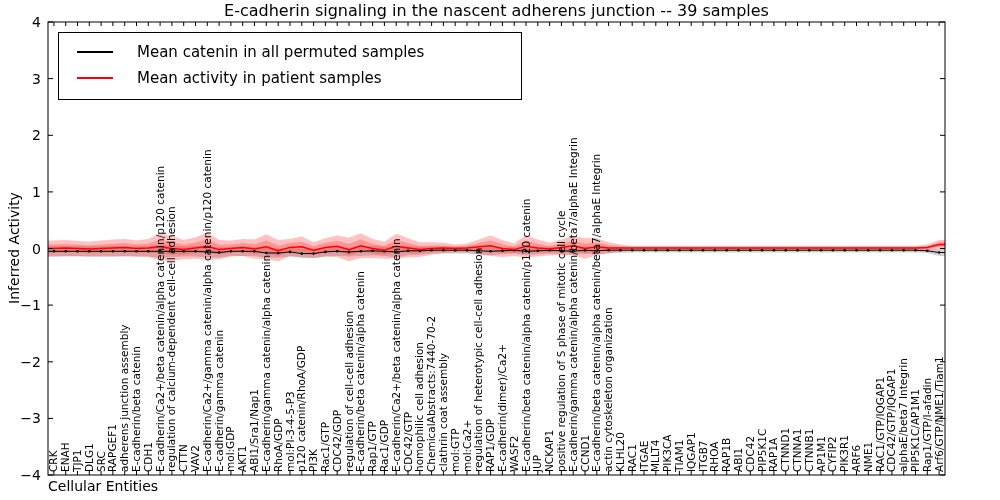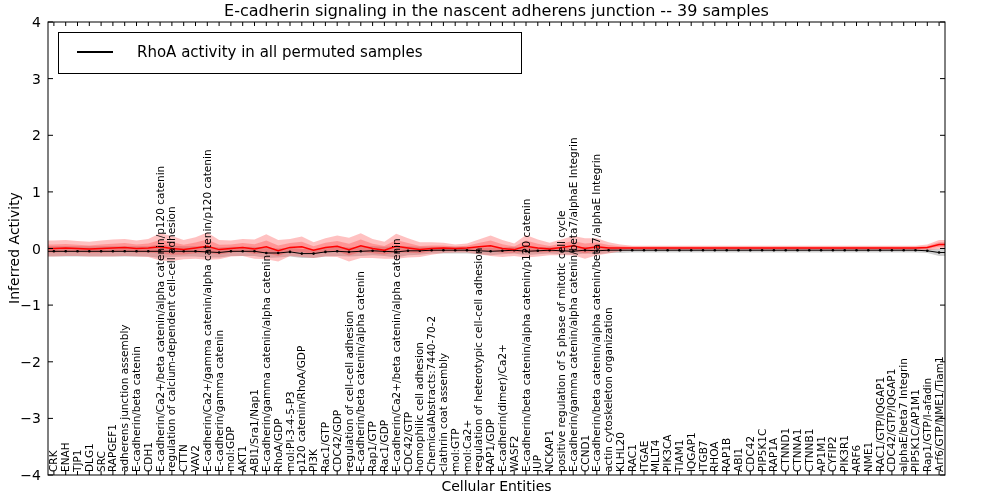--- a/index.html
+++ b/index.html
@@ -1,21 +1,21 @@
 <!DOCTYPE html>
 <html><head>
 <meta charset="utf-8">
 <style>
   html,body{margin:0;padding:0;background:#fff;}
   #figure{position:relative;width:1000px;height:500px;background:#ffffff;overflow:hidden;
           font-family:"DejaVu Sans","Liberation Sans",sans-serif;color:#000;}
   #chart-svg{position:absolute;left:0;top:0;}
   .fig-title{position:absolute;left:48px;top:1px;width:897px;text-align:center;
              font-size:16px;white-space:nowrap;}
-  .x-label{position:absolute;left:48px;top:478px;width:897px;text-align:center;font-size:14px;}
+  .x-label{position:absolute;left:48px;top:478px;width:897px;text-align:left;font-size:14px;}
   .y-label{position:absolute;left:14px;top:248px;transform:translate(-50%,-50%) rotate(-90deg);
            font-size:14px;white-space:nowrap;}
   .legend{position:absolute;left:58px;top:32px;width:462px;border:1px solid #000;background:#fff;
           padding:6px 0 8px 0;z-index:5;}
   .legend-row{display:flex;align-items:center;height:26px;}
   .legend-swatch{width:36px;height:0;border-top:2px solid #000;margin-left:18px;margin-right:24px;flex:0 0 auto;}
   .legend-text{font-size:15px;white-space:nowrap;}
 </style>
 </head>
 <body>
@@ -361,16 +361,20 @@
       <text transform="translate(942.6 472) rotate(-90)" text-anchor="start" font-size="10.5px" fill="#000">Arf6/GTP/NME1/Tiam1</text>
     </svg>
 
   <div class="fig-title">E-cadherin signaling in the nascent adherens junction -- 39 samples</div>
   <div class="y-label">Inferred Activity</div>
   <div class="x-label">Cellular Entities</div>
 
   <div class="legend">
     <div class="legend-row">
       <span class="legend-swatch" id="swatch-0" style="border-top-color: rgb(0, 0, 0);"></span>
-      <span class="legend-text">RhoA activity in all permuted samples</span>
+      <span class="legend-text">Mean catenin in all permuted samples</span>
+    </div>
+    <div class="legend-row">
+      <span class="legend-swatch" id="swatch-1" style="border-top-color: rgb(255, 0, 0);"></span>
+      <span class="legend-text">Mean activity in patient samples</span>
     </div>
   </div>
 </div>
 
 </body></html>

